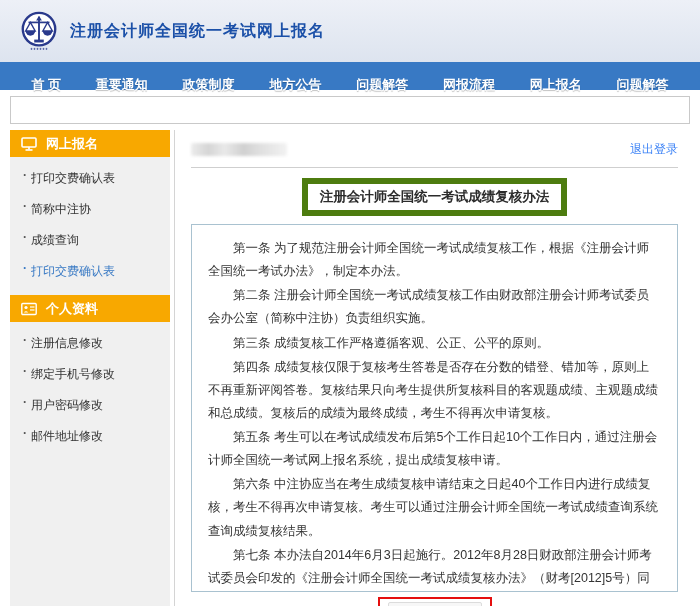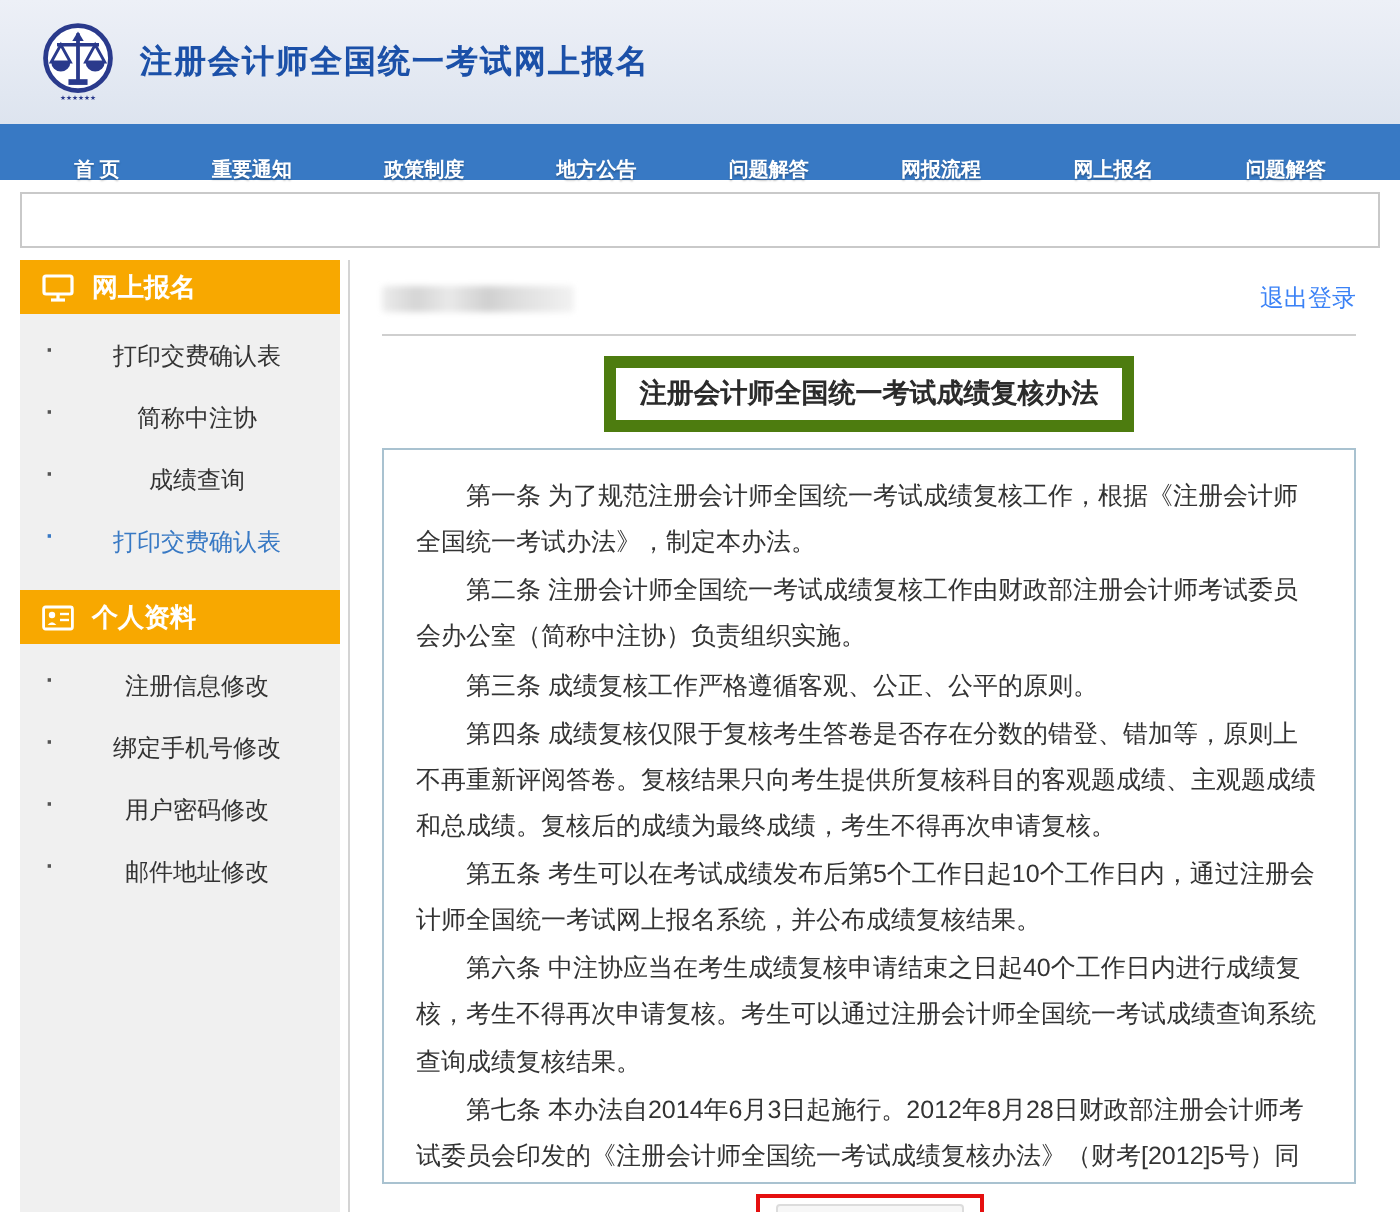--- a/index.html
+++ b/index.html
@@ -20,21 +20,21 @@
   .site-title {
     font-size: 16px; font-weight: bold; color: #1b50a8; letter-spacing: 1px;
   }
   
   .top-nav {
     height: 28px; background: #3879c4;
     display: flex; align-items: center; justify-content: space-around;
     padding: 0 14px;
   }
   .top-nav a {
-    color: #fff; font-size: 10px; font-weight: bold;
+    color: #fff; font-size: 13px; font-weight: bold;
     text-decoration: none; cursor: pointer; white-space: nowrap;
     text-shadow: 0 1px 1px rgba(0,0,0,.25);
     margin-top: 18px;
   }
   
   .banner-box {
     margin: 6px 10px 0 10px; height: 28px;
     background: #fff; border: 1px solid #c9c9c9;
   }
   
@@ -44,21 +44,21 @@
   .sidebar {
     width: 160px; flex: 0 0 160px; background: #f0f0f0;
   }
   .side-gap { width: 5px; flex: 0 0 5px; border-right: 1px solid #d4d4d4; }
   .side-header {
     height: 27px; background: #f8a800; color: #fff;
     font-size: 13px; font-weight: bold;
     display: flex; align-items: center; gap: 9px; padding-left: 11px;
   }
   .side-header .icon { display: inline-flex; width: 16px; height: 14px; }
-  .sidebar ul { list-style: none; padding: 6px 0 8px 0; text-align: center; }
+  .sidebar ul { list-style: none; padding: 6px 0 8px 0; }
   .sidebar li {
     font-size: 12px; color: #333; padding: 7px 4px 7px 21px;
     position: relative; cursor: pointer; white-space: nowrap;
   }
   .sidebar li::before {
     content: "·"; position: absolute; left: 13px; top: 5px;
     color: #555; font-weight: bold;
   }
   .sidebar li.active { color: #3879c4; }
   .sidebar li.active::before { color: #3879c4; }
@@ -175,21 +175,21 @@
     </div>
     <hr>
     <div class="doc-title-wrap">
       <span class="doc-title">注册会计师全国统一考试成绩复核办法</span>
     </div>
     <div class="doc-box">
       <p>第一条 为了规范注册会计师全国统一考试成绩复核工作，根据《注册会计师全国统一考试办法》，制定本办法。</p>
       <p>第二条 注册会计师全国统一考试成绩复核工作由财政部注册会计师考试委员会办公室（简称中注协）负责组织实施。</p>
       <p>第三条 成绩复核工作严格遵循客观、公正、公平的原则。</p>
       <p>第四条 成绩复核仅限于复核考生答卷是否存在分数的错登、错加等，原则上不再重新评阅答卷。复核结果只向考生提供所复核科目的客观题成绩、主观题成绩和总成绩。复核后的成绩为最终成绩，考生不得再次申请复核。</p>
-      <p>第五条 考生可以在考试成绩发布后第5个工作日起10个工作日内，通过注册会计师全国统一考试网上报名系统，并公布成绩复核结果。</p>
+      <p>第五条 考生可以在考试成绩发布后第5个工作日起10个工作日内，通过注册会计师全国统一考试网上报名系统，提出成绩复核申请。</p>
       <p>第六条 中注协应当在考生成绩复核申请结束之日起40个工作日内进行成绩复核，考生不得再次申请复核。考生可以通过注册会计师全国统一考试成绩查询系统查询成绩复核结果。</p>
       <p>第七条 本办法自2014年6月3日起施行。2012年8月28日财政部注册会计师考试委员会印发的《注册会计师全国统一考试成绩复核办法》（财考[2012]5号）同时废止。</p>
     </div>
     <div class="btn-row">
       <span class="btn-annotation">
         <button class="next-btn" disabled="">下一步 (1)</button>
       </span>
     </div>
   </main>
 

